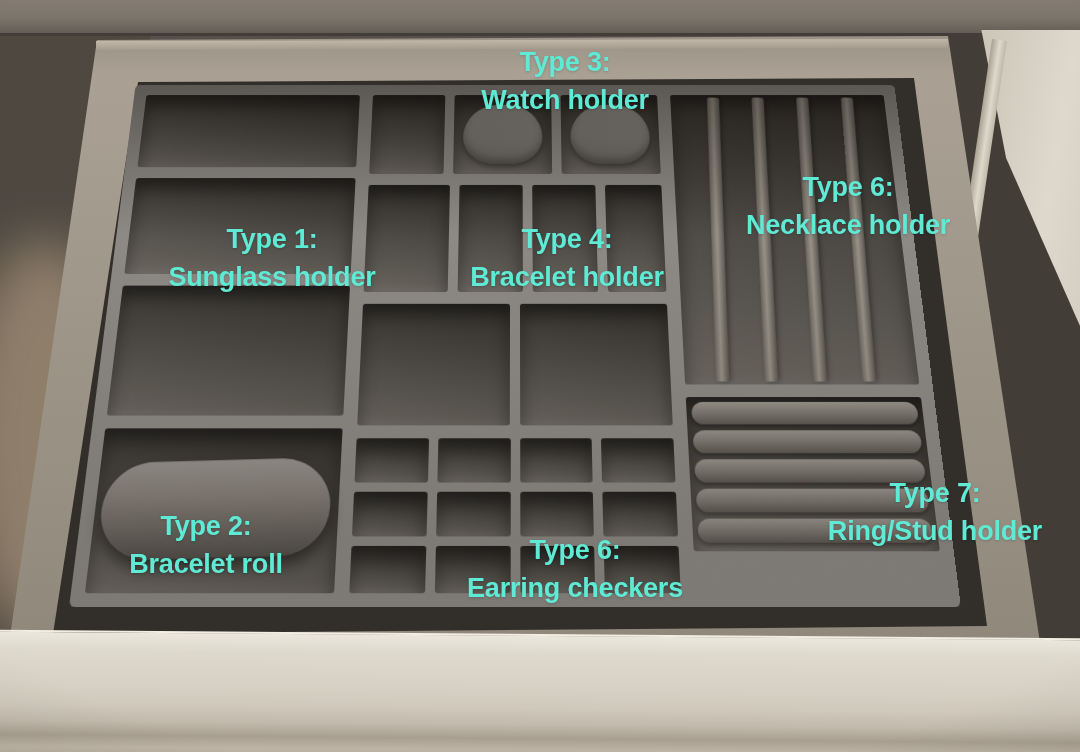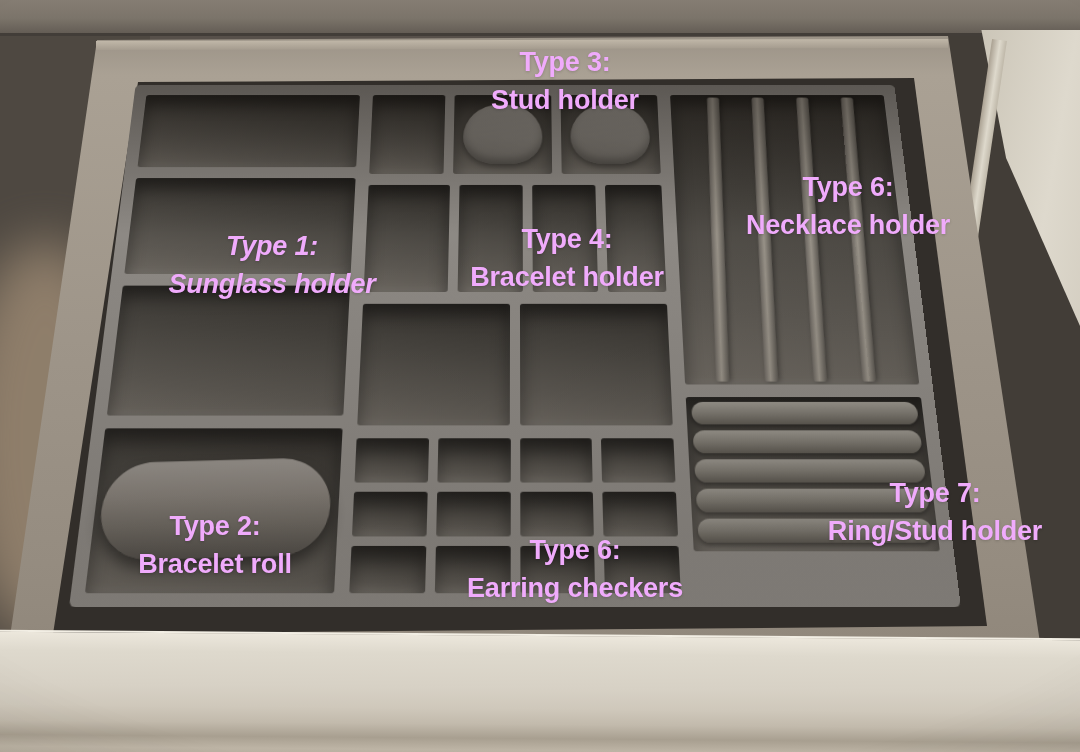--- a/index.html
+++ b/index.html
@@ -88,21 +88,21 @@
 
   
   .front { left:-12px; top:634px; width:1104px; height:132px; transform:rotate(0.45deg);
     border-top:2px solid #f2eee4;
     background:linear-gradient(180deg,#ece7dc 0%,#ded9cd 14%,#d7d1c5 40%,#cfc8bb 56%,#c2baac 68%,#a89f90 79%,#bdb4a5 88%,#b1a899 100%); }
 
   .vignette { left:0; top:0; width:1080px; height:752px; pointer-events:none;
     background:radial-gradient(120% 105% at 50% 44%, rgba(0,0,0,0) 58%, rgba(0,0,0,.20) 100%); }
 
   
-  .label { transform:translateX(-50%); text-align:center; color:#f0abfc;
+  .label { transform:translateX(-50%); text-align:center; color:#5eead4;
     font-weight:700; font-size:27px; line-height:38px; letter-spacing:-0.2px;
     white-space:nowrap; text-shadow:0 1px 3px rgba(0,0,0,.18); z-index:10; }
   .label span { position:static; display:block; }
 </style>
 </head>
 <body>
 
 <div class="photo">
 
   <div class="bg-top"></div>
@@ -181,35 +181,35 @@
       </div>
 
     </div>
   </div>
 
   <div class="front"></div>
   <div class="vignette"></div>
 
   <div class="label" style="left:565px; top:43px;">
     <span>Type 3:</span>
-    <span>Stud holder</span>
-  </div>
-  <div class="label" style="left:272px; top:227px;font-style:italic;">
+    <span>Watch holder</span>
+  </div>
+  <div class="label" style="left:272px; top:220px;">
     <span>Type 1:</span>
     <span>Sunglass holder</span>
   </div>
   <div class="label" style="left:567px; top:220px;">
     <span>Type 4:</span>
     <span>Bracelet holder</span>
   </div>
   <div class="label" style="left:848px; top:168px;">
     <span>Type 6:</span>
     <span>Necklace holder</span>
   </div>
-  <div class="label" style="left:215px; top:507px;">
+  <div class="label" style="left:206px; top:507px;">
     <span>Type 2:</span>
     <span>Bracelet roll</span>
   </div>
   <div class="label" style="left:575px; top:531px;">
     <span>Type 6:</span>
     <span>Earring checkers</span>
   </div>
   <div class="label" style="left:935px; top:474px;">
     <span>Type 7:</span>
     <span>Ring/Stud holder</span>

